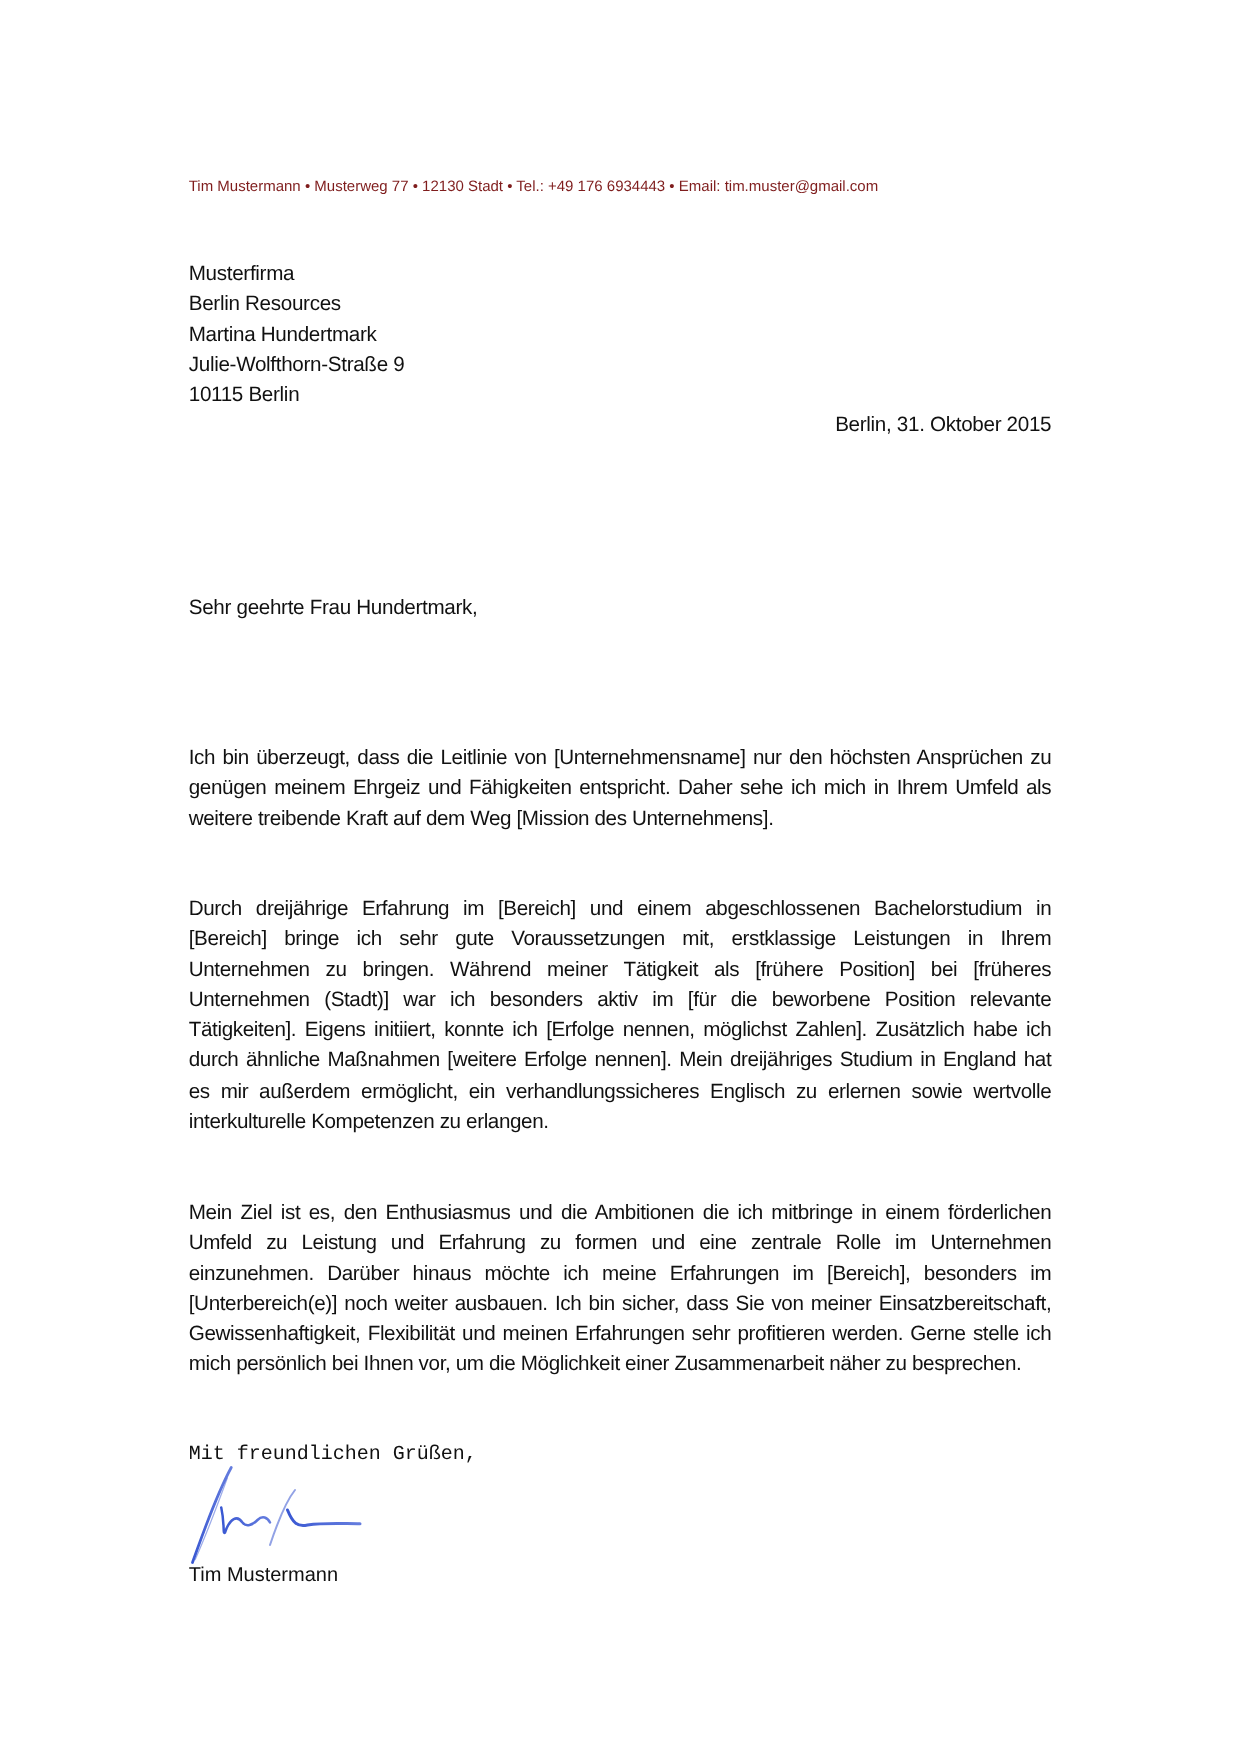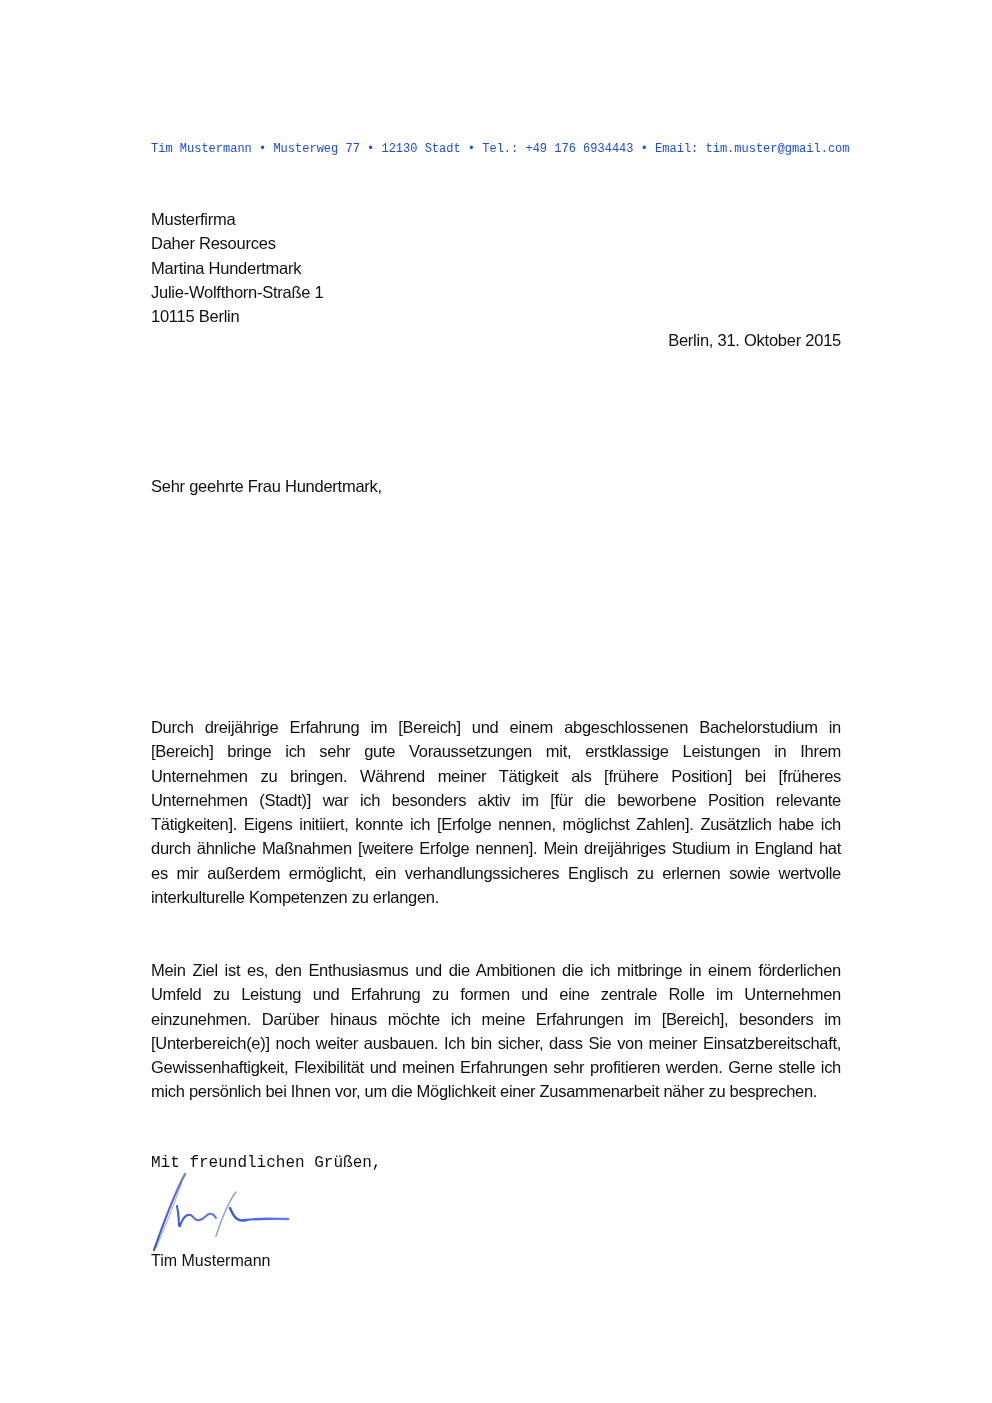--- a/index.html
+++ b/index.html
@@ -21,22 +21,21 @@
       width: 992px; height: 1403px;
       background: #ffffff;
     }
     .sender-line {
       position: absolute;
       left: 151px;
       top: 142px;
       font-size: 12px;
       line-height: 15px;
       white-space: nowrap;
-      color: #1d4ed8;
-      font-family: Liberation Mono, monospace;
+      color: #7f1d1d;
     }
     .recipient {
       position: absolute;
       left: 151px;
       top: 207px;
       font-size: 16.5px;
       line-height: 24.3px;
       letter-spacing: -0.25px;
     }
     .recipient div { white-space: nowrap; }
@@ -109,31 +108,32 @@
   </style>
 </head>
 <body>
 
 <div class="page">
 
   <div class="sender-line">Tim Mustermann • Musterweg 77 • 12130 Stadt • Tel.: +49 176 6934443 • Email: tim.muster@gmail.com</div>
 
   <div class="recipient">
     <div>Musterfirma</div>
-    <div>Daher Resources</div>
+    <div>Berlin Resources</div>
     <div>Martina Hundertmark</div>
-    <div>Julie-Wolfthorn-Straße 1</div>
+    <div>Julie-Wolfthorn-Straße 9</div>
     <div>10115 Berlin</div>
   </div>
 
   <div class="date">Berlin, 31. Oktober 2015</div>
 
 
   <div class="salutation">Sehr geehrte Frau Hundertmark,</div>
 
+  <p class="body-para p2">Ich bin überzeugt, dass die Leitlinie von [Unternehmensname] nur den höchsten Ansprüchen zu genügen meinem Ehrgeiz und Fähigkeiten entspricht. Daher sehe ich mich in Ihrem Umfeld als weitere treibende Kraft auf dem Weg [Mission des Unternehmens].</p>
   <p class="body-para p3">Durch dreijährige Erfahrung im [Bereich] und einem abgeschlossenen Bachelorstudium in [Bereich] bringe ich sehr gute Voraussetzungen mit, erstklassige Leistungen in Ihrem Unternehmen zu bringen. Während meiner Tätigkeit als [frühere Position] bei [früheres Unternehmen (Stadt)] war ich besonders aktiv im [für die beworbene Position relevante Tätigkeiten]. Eigens initiiert, konnte ich [Erfolge nennen, möglichst Zahlen]. Zusätzlich habe ich durch ähnliche Maßnahmen [weitere Erfolge nennen]. Mein dreijähriges Studium in England hat es mir außerdem ermöglicht, ein verhandlungssicheres Englisch zu erlernen sowie wertvolle interkulturelle Kompetenzen zu erlangen.</p>
   <p class="body-para p4">Mein Ziel ist es, den  Enthusiasmus und die Ambitionen die ich mitbringe in einem förderlichen Umfeld zu Leistung und Erfahrung zu formen und eine zentrale Rolle im Unternehmen einzunehmen. Darüber hinaus möchte ich meine Erfahrungen im [Bereich], besonders im [Unterbereich(e)] noch weiter ausbauen. Ich bin sicher, dass Sie von meiner Einsatzbereitschaft, Gewissenhaftigkeit, Flexibilität und meinen Erfahrungen sehr profitieren werden. Gerne stelle ich mich persönlich bei Ihnen vor, um die Möglichkeit einer Zusammenarbeit näher zu besprechen.</p>
 
   <div class="closing">Mit freundlichen Grüßen,</div>
 
   <div class="signature">
     <svg width="145" height="85" viewBox="0 0 145 85" xmlns="http://www.w3.org/2000/svg">
       <defs>
         <linearGradient id="sigfade" x1="0" y1="0" x2="1" y2="0">
           <stop offset="0" stop-color="#2f4fd0" stop-opacity="0.95"></stop>

